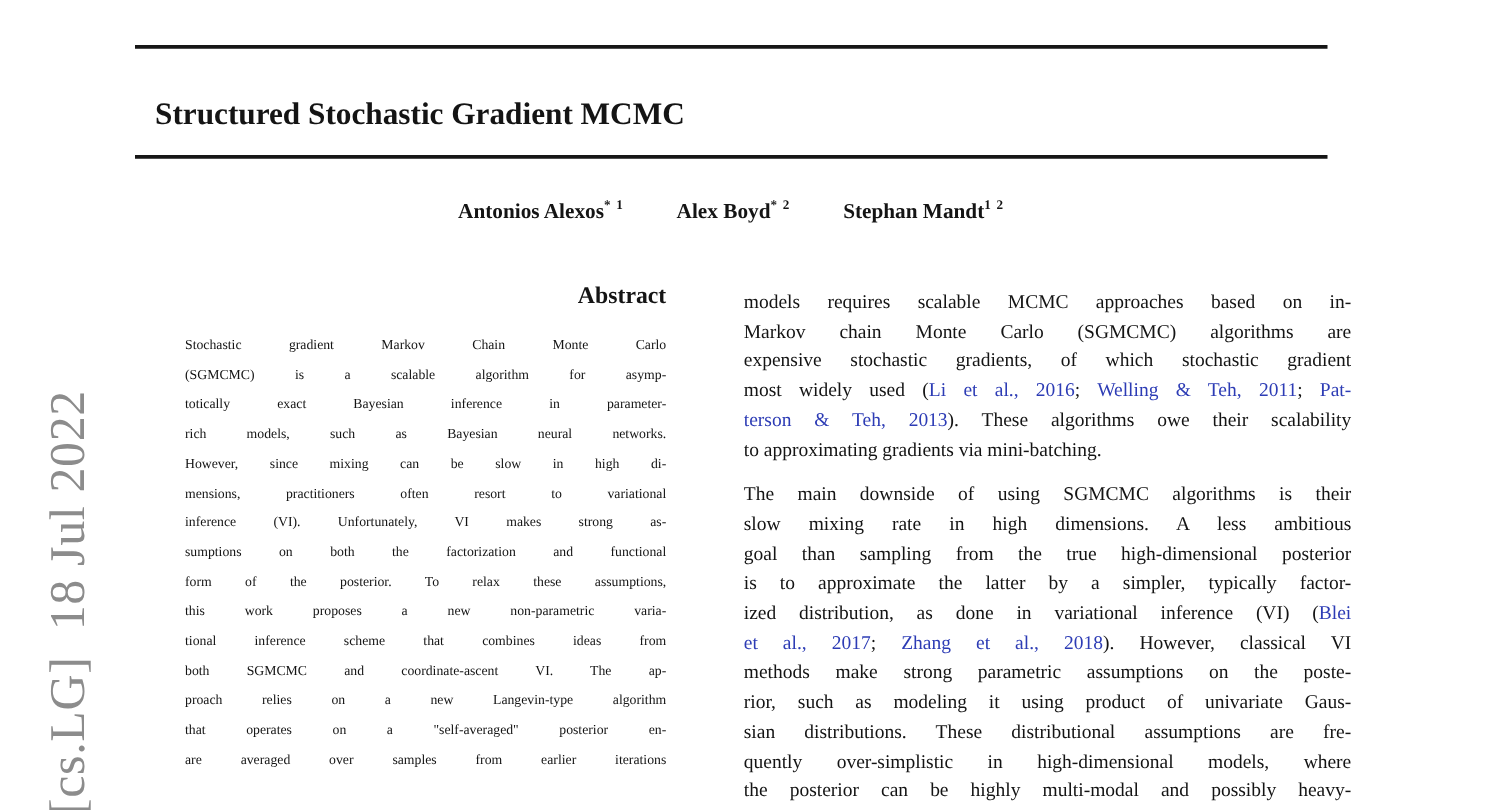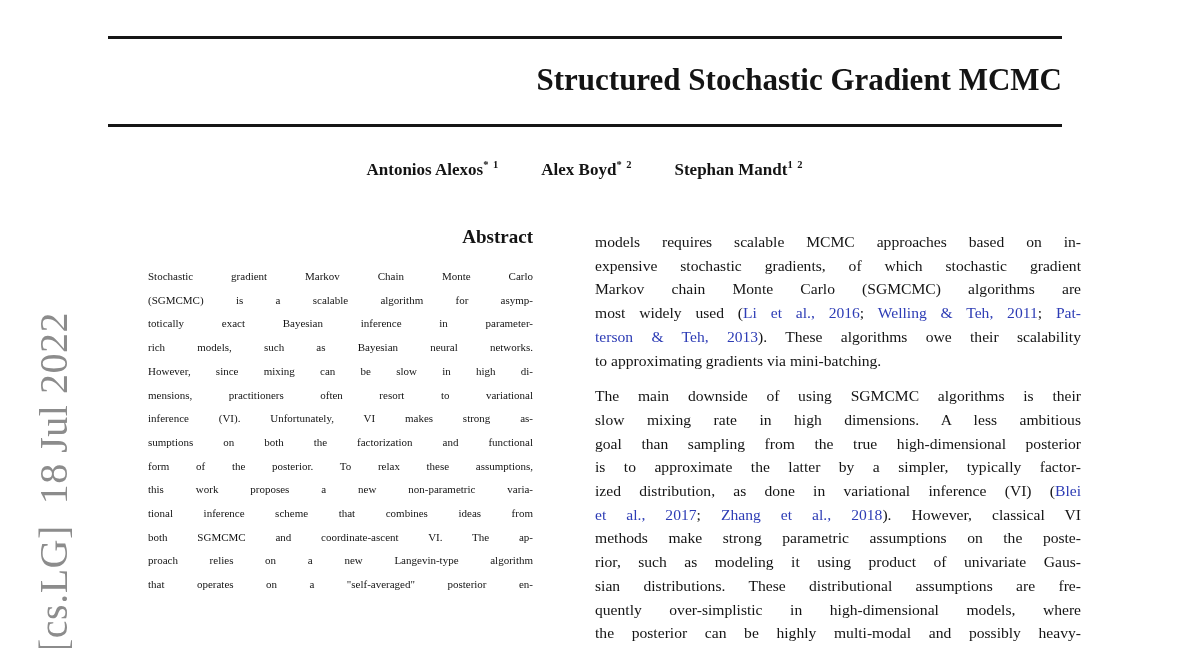--- a/index.html
+++ b/index.html
@@ -35,23 +35,23 @@
     background: var(--rule-black, #161616);
   }
   .rule-top { top: 36px; }
   .rule-bottom { top: 124px; }
 
   .title {
     position: absolute;
     left: 108px;
     width: 954px;
     top: 62px;
-    margin: 0;
-    text-align: right;
-    font-size: 31px;
+    margin: 16px;
+    text-align: left;
+    font-size: 25px;
     font-weight: bold;
     color: var(--text-black, #141414);
   }
 
   .authors {
     position: absolute;
     left: 108px;
     width: 954px;
     top: 159px;
     text-align: center;
@@ -117,28 +117,29 @@
         <div class="jline"><span>However, since mixing can be slow in high di-</span></div>
         <div class="jline"><span>mensions, practitioners often resort to variational</span></div>
         <div class="jline"><span>inference (VI). Unfortunately, VI makes strong as-</span></div>
         <div class="jline"><span>sumptions on both the factorization and functional</span></div>
         <div class="jline"><span>form of the posterior. To relax these assumptions,</span></div>
         <div class="jline"><span>this work proposes a new non-parametric varia-</span></div>
         <div class="jline"><span>tional inference scheme that combines ideas from</span></div>
         <div class="jline"><span>both SGMCMC and coordinate-ascent VI. The ap-</span></div>
         <div class="jline"><span>proach relies on a new Langevin-type algorithm</span></div>
         <div class="jline"><span>that operates on a "self-averaged" posterior en-</span></div>
+        <div class="jline"><span>are averaged over samples from earlier iterations</span></div>
       </div>
   </div>
 
   <div class="col-right" id="right-column">
       <div class="para">
         <div class="jline"><span>models requires scalable MCMC approaches based on in-</span></div>
+        <div class="jline"><span>Markov chain Monte Carlo (SGMCMC) algorithms are</span></div>
         <div class="jline"><span>expensive stochastic gradients, of which stochastic gradient</span></div>
-        <div class="jline"><span>Markov chain Monte Carlo (SGMCMC) algorithms are</span></div>
         <div class="jline"><span>most widely used (</span><span class="cite">Li et al., 2016</span><span>; </span><span class="cite">Welling &amp; Teh, 2011</span><span>; </span><span class="cite">Pat-</span></div>
         <div class="jline"><span class="cite">terson &amp; Teh, 2013</span><span>). These algorithms owe their scalability</span></div>
         <div class="jline no-just"><span>to approximating gradients via mini-batching.</span></div>
       </div>
       <div class="para">
         <div class="jline"><span>The main downside of using SGMCMC algorithms is their</span></div>
         <div class="jline"><span>slow mixing rate in high dimensions. A less ambitious</span></div>
         <div class="jline"><span>goal than sampling from the true high-dimensional posterior</span></div>
         <div class="jline"><span>is to approximate the latter by a simpler, typically factor-</span></div>
         <div class="jline"><span>ized distribution, as done in variational inference (VI) (</span><span class="cite">Blei</span></div>

